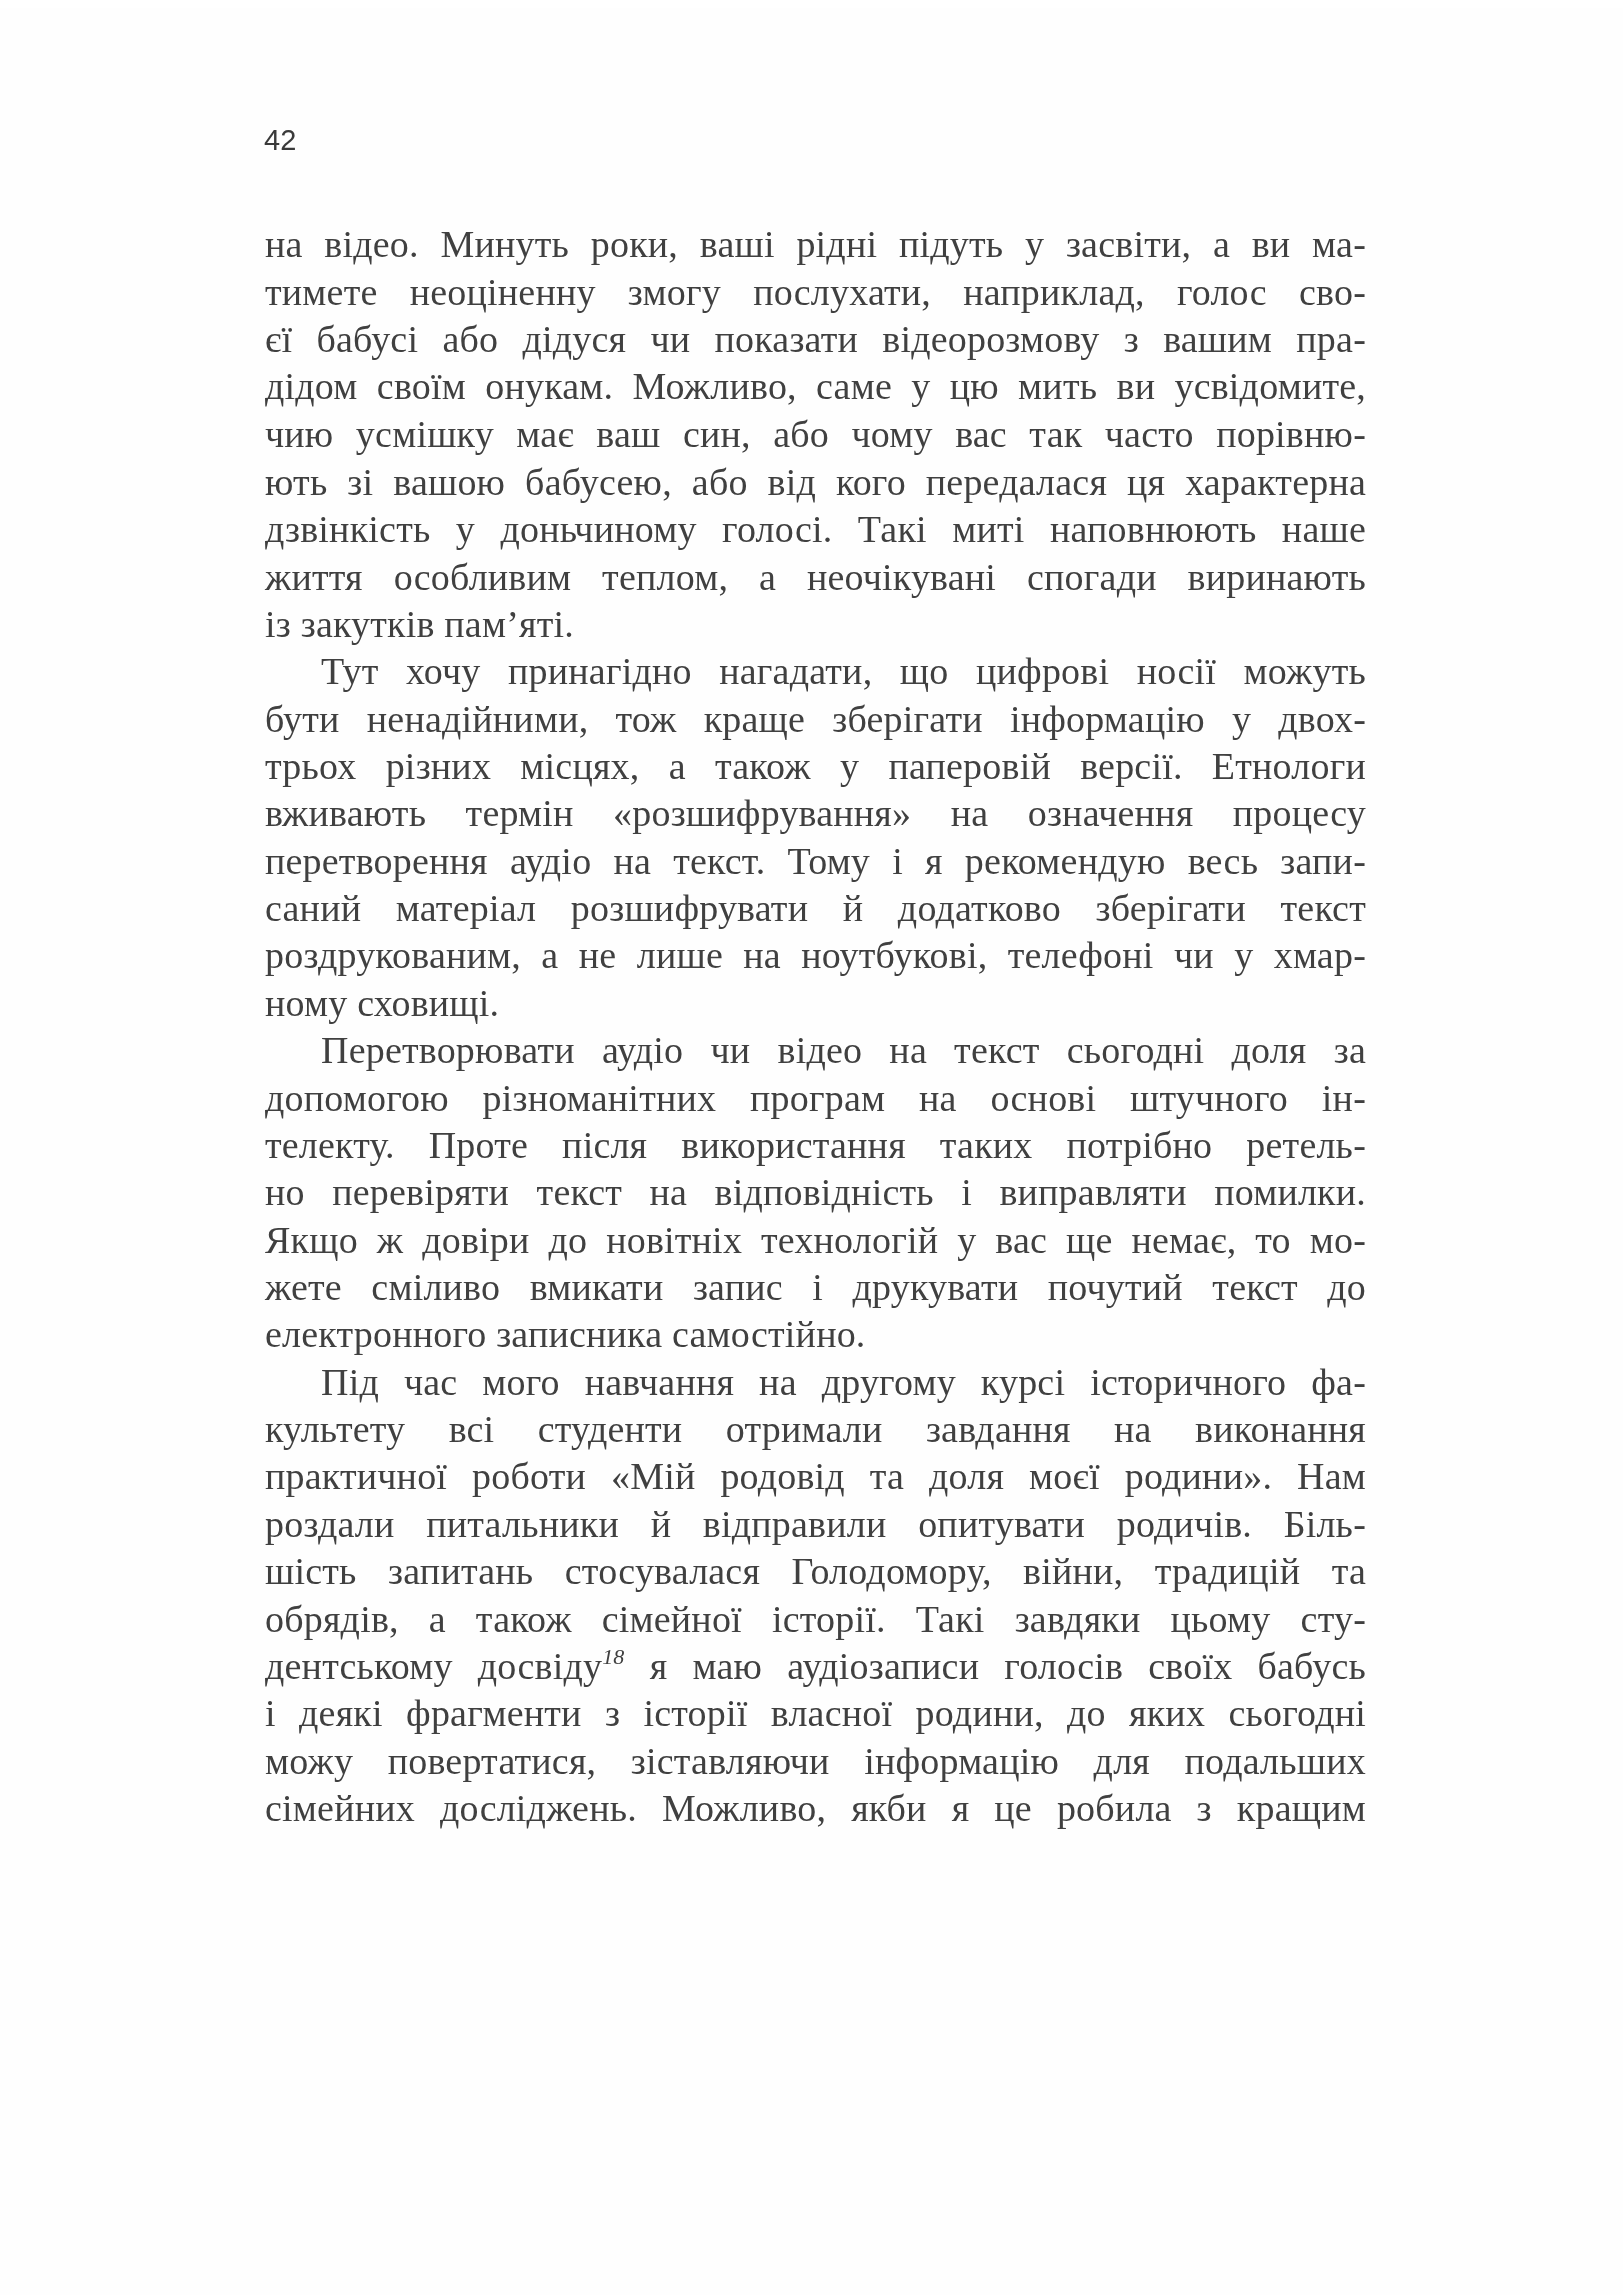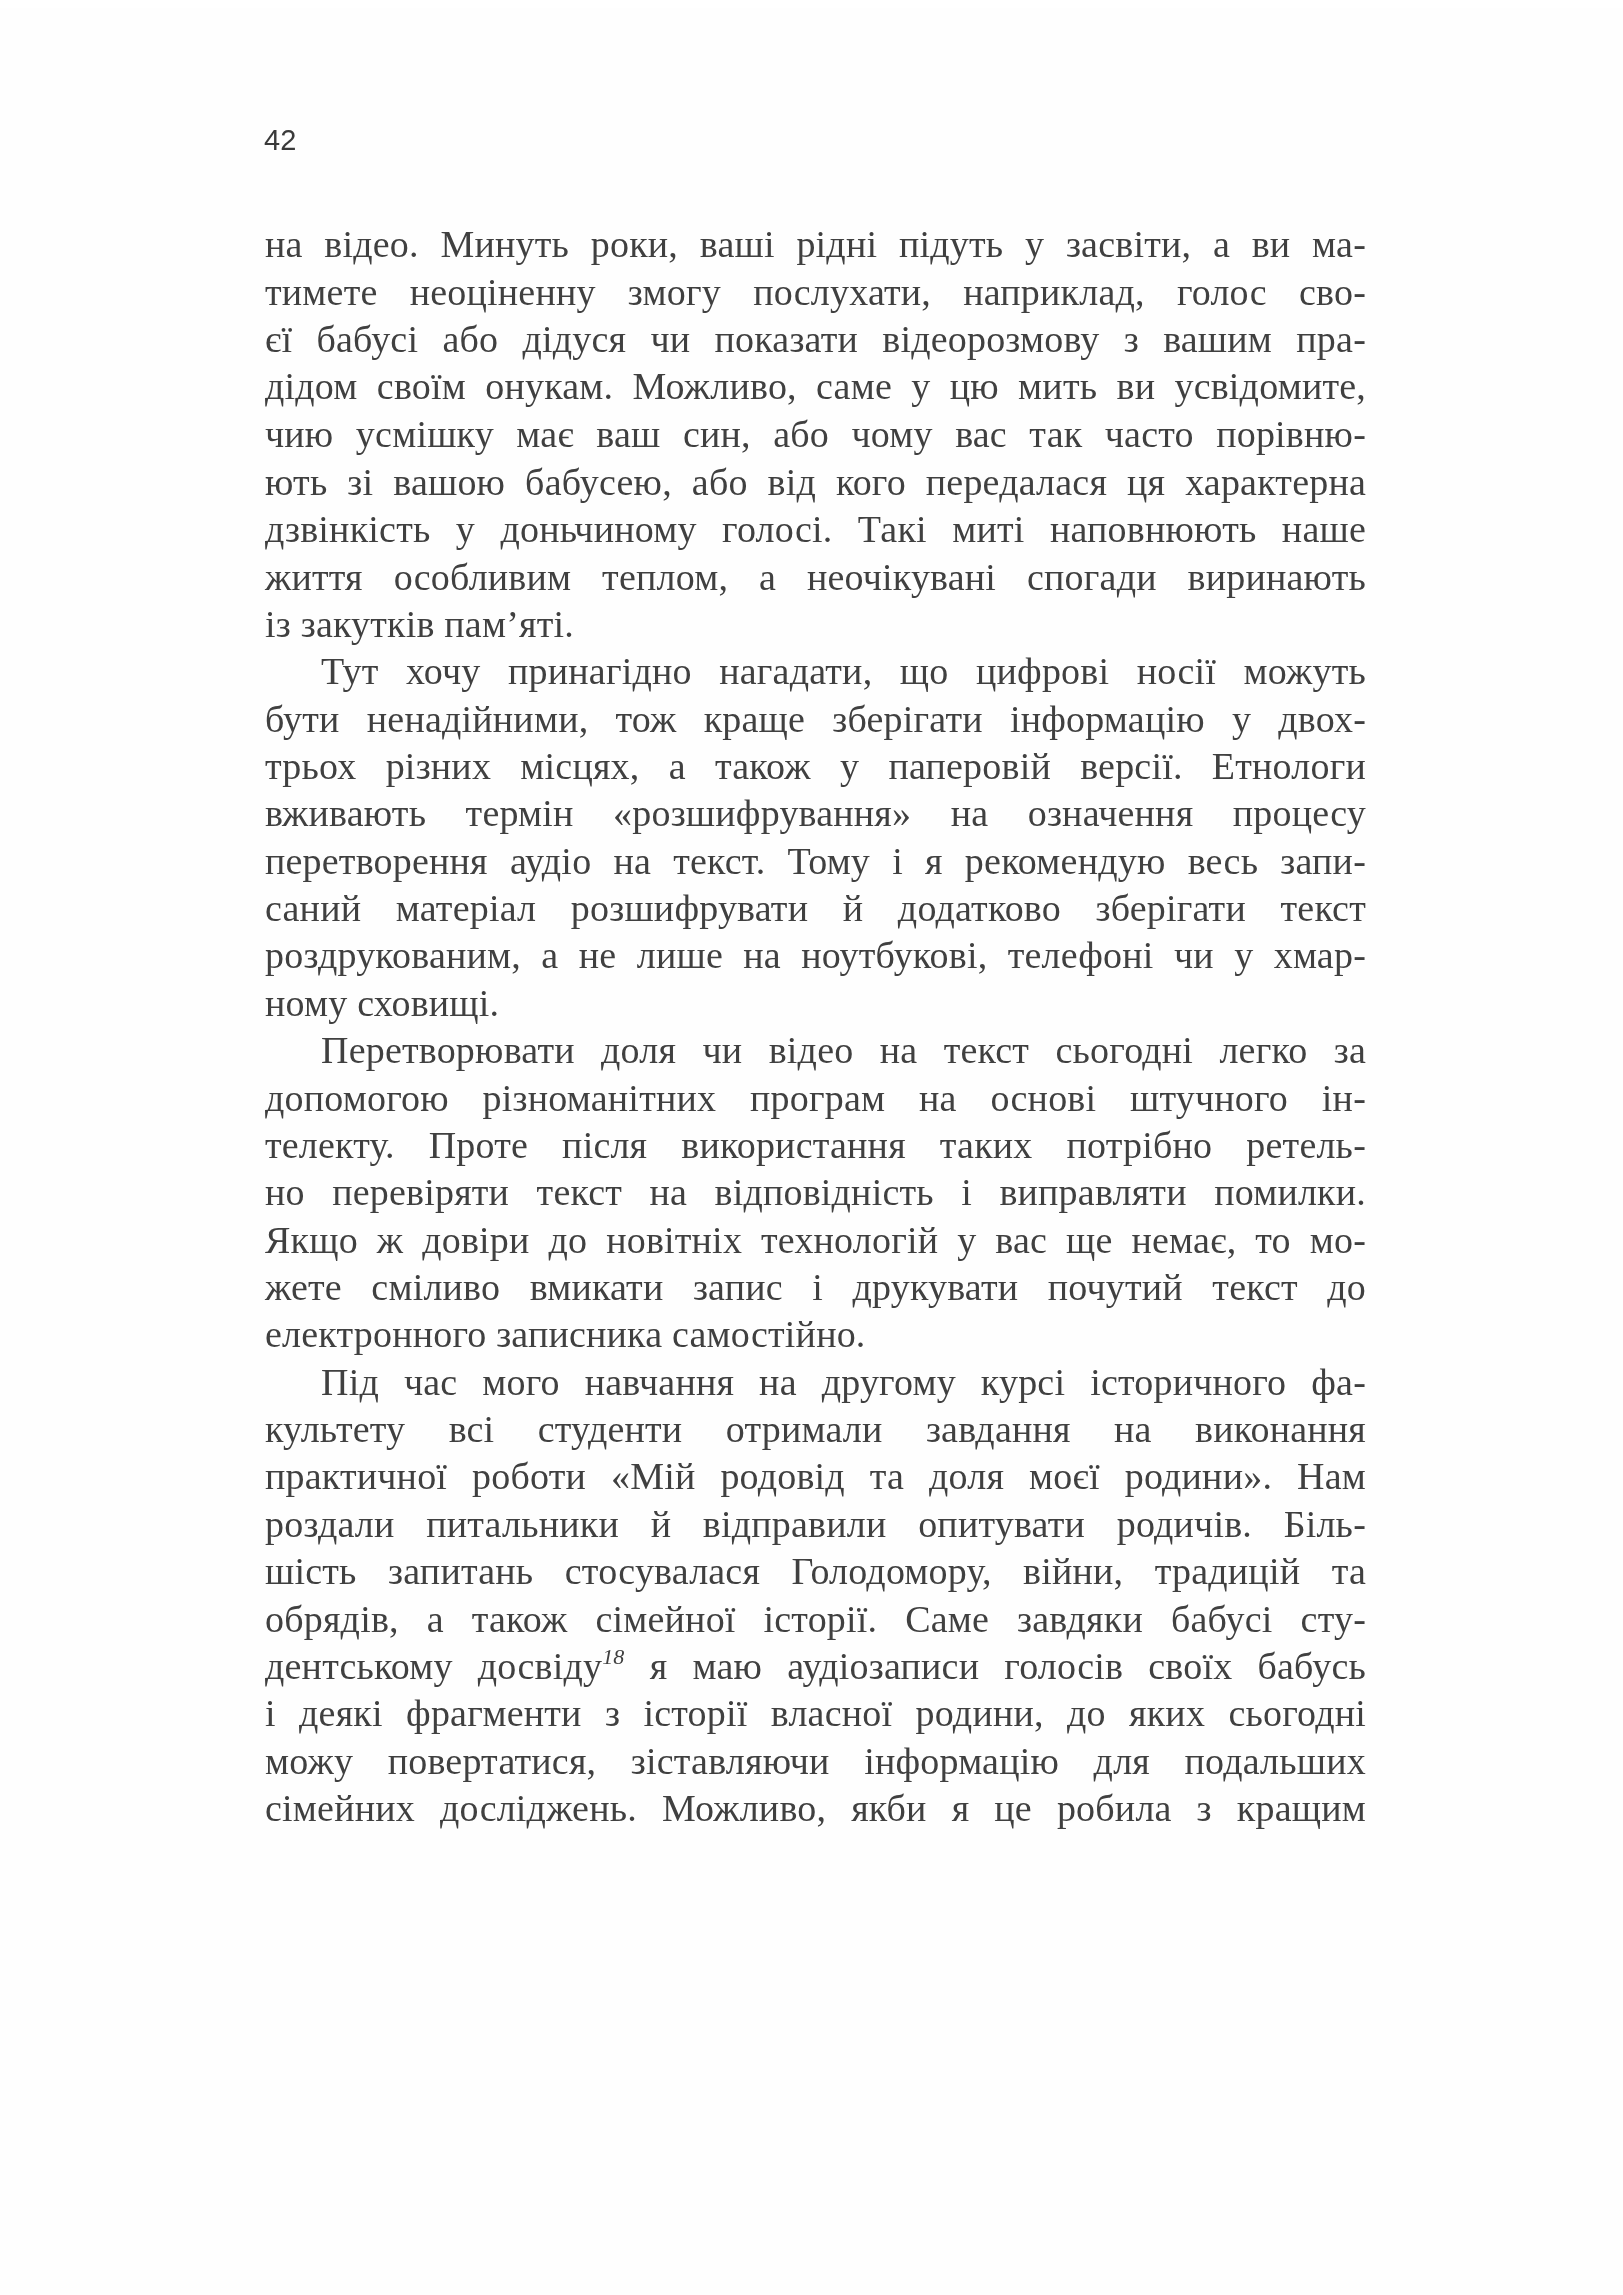--- a/index.html
+++ b/index.html
@@ -102,36 +102,36 @@
       <div class="line" style="top:688px">бути ненадійними, тож краще зберігати інформацію у двох-</div>
       <div class="line" style="top:735px">трьох різних місцях, а також у паперовій версії. Етнологи</div>
       <div class="line" style="top:782px">вживають термін «розшифрування» на означення процесу</div>
       <div class="line" style="top:830px">перетворення аудіо на текст. Тому і я рекомендую весь запи-</div>
       <div class="line" style="top:877px">саний матеріал розшифрувати й додатково зберігати текст</div>
       <div class="line" style="top:924px">роздрукованим, а не лише на ноутбукові, телефоні чи у хмар-</div>
       <div class="line last" style="top:972px">ному сховищі.</div>
     </div>
 
     <div>
-      <div class="line indent" style="top:1019px">Перетворювати доля чи відео на текст сьогодні легко за</div>
+      <div class="line indent" style="top:1019px">Перетворювати аудіо чи відео на текст сьогодні доля за</div>
       <div class="line" style="top:1067px">допомогою різноманітних програм на основі штучного ін-</div>
       <div class="line" style="top:1114px">телекту. Проте після використання таких потрібно ретель-</div>
       <div class="line" style="top:1161px">но перевіряти текст на відповідність і виправляти помилки.</div>
       <div class="line" style="top:1209px">Якщо ж довіри до новітніх технологій у вас ще немає, то мо-</div>
       <div class="line" style="top:1256px">жете сміливо вмикати запис і друкувати почутий текст до</div>
       <div class="line last" style="top:1303px">електронного записника самостійно.</div>
     </div>
 
     <div>
       <div class="line indent" style="top:1351px">Під час мого навчання на другому курсі історичного фа-</div>
       <div class="line" style="top:1398px">культету всі студенти отримали завдання на виконання</div>
       <div class="line" style="top:1445px">практичної роботи «Мій родовід та доля моєї родини». Нам</div>
       <div class="line" style="top:1493px">роздали питальники й відправили опитувати родичів. Біль-</div>
       <div class="line" style="top:1540px">шість запитань стосувалася Голодомору, війни, традицій та</div>
-      <div class="line" style="top:1588px">обрядів, а також сімейної історії. Саме завдяки бабусі сту-</div>
+      <div class="line" style="top:1588px">обрядів, а також сімейної історії. Такі завдяки цьому сту-</div>
       <div class="line" style="top:1635px"><span>дентському досвіду</span><sup class="fn-ref">18</sup><span> я маю аудіозаписи голосів своїх бабусь</span></div>
       <div class="line" style="top:1682px">і деякі фрагменти з історії власної родини, до яких сьогодні</div>
       <div class="line" style="top:1730px">можу повертатися, зіставляючи інформацію для подальших</div>
       <div class="line" style="top:1777px">сімейних досліджень. Можливо, якби я це робила з кращим</div>
     </div>
 
   </div>
 </div>
 
 

